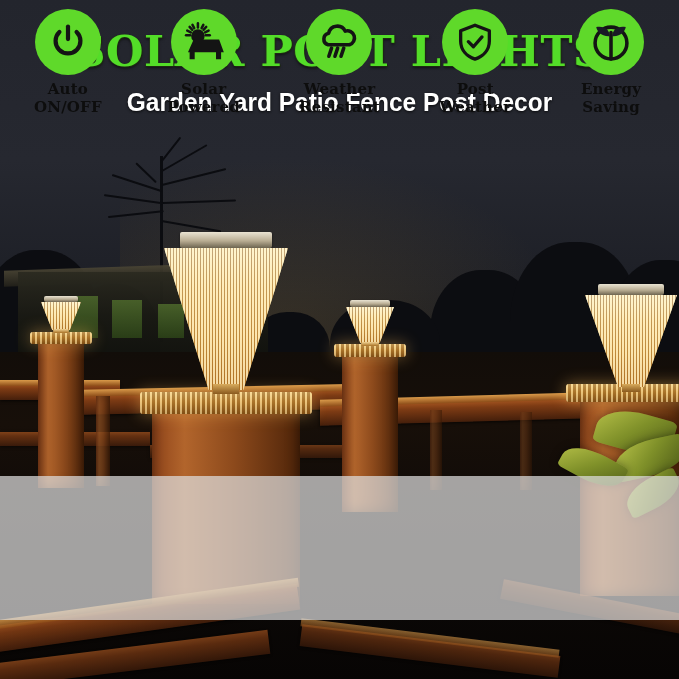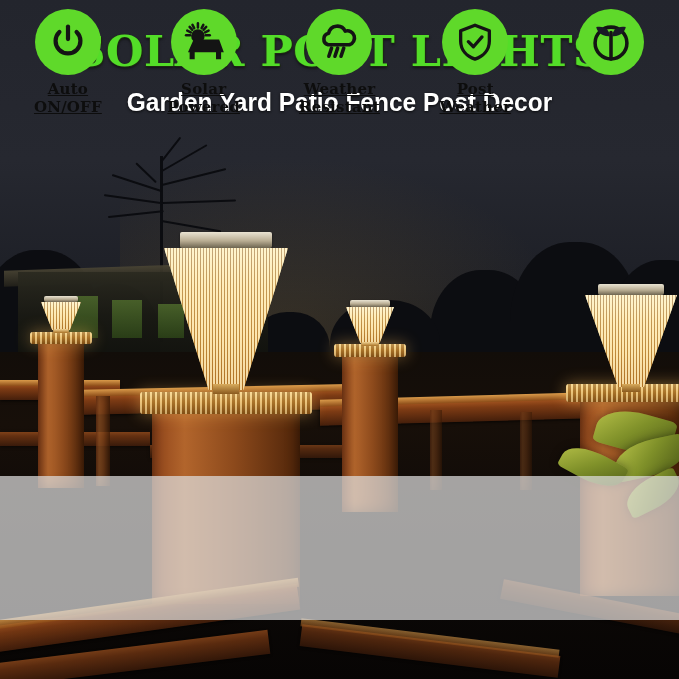--- a/index.html
+++ b/index.html
@@ -74,21 +74,21 @@
   
   .banner{position:absolute;left:0;top:476px;width:679px;height:144px;
      background:rgba(222,222,222,.72);}
   .features{position:absolute;left:0;top:0;width:679px;height:144px;display:flex;}
   .feature{flex:1 1 0;display:flex;flex-direction:column;align-items:center;}
   .circle{width:66px;height:66px;border-radius:50%;background:#5fd92a;margin-top:9px;
      display:flex;align-items:center;justify-content:center;}
   .circle svg{display:block;}
   .flabel{margin-top:5px;text-align:center;font-family:"DejaVu Serif","Liberation Serif",serif;
      font-weight:700;font-size:15px;color:#0d0d0d;line-height:1.22;letter-spacing:.2px;}
-  .flabel span{display:block;text-decoration:underline;}
+  .flabel span{display:block;}
 </style>
 </head>
 <body>
 
 <div id="poster">
 
   <div class="photo">
 
     <div class="sky"></div>
     <div class="sky-glow"></div>
@@ -276,16 +276,20 @@
 
     <div class="feature">
       <div class="circle">
         <svg width="44" height="44" viewBox="0 0 26 26" fill="none">
           <circle cx="13" cy="13.6" r="9.4" stroke="#141414" stroke-width="2.1" fill="none"></circle>
           <line x1="13" y1="7.4" x2="13" y2="23.0" stroke="#141414" stroke-width="2.1" stroke-linecap="round"></line>
           <path d="M12.3 9.6 C7.0 9.9 4.6 6.6 4.3 4.2 C9.0 3.4 12.0 5.6 12.3 9.6 Z" fill="#1a1a26"></path>
           <path d="M13.7 9.6 C19.0 9.9 21.4 6.6 21.7 4.2 C17.0 3.4 14.0 5.6 13.7 9.6 Z" fill="#1a1a26"></path>
         </svg>
       </div>
+      <div class="flabel">
+        <span>Energy</span>
+        <span>Saving</span>
+      </div>
     </div>
 
   </div>
 </div>
 
 </body></html>

